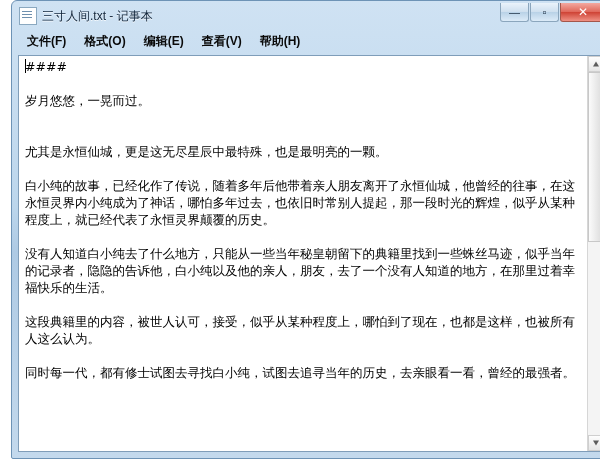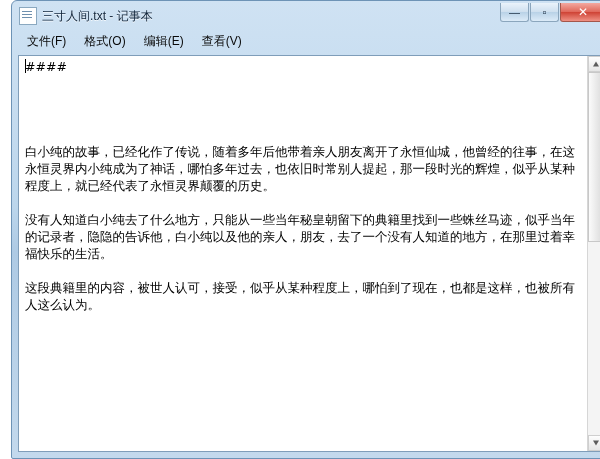--- a/index.html
+++ b/index.html
@@ -92,20 +92,21 @@
     height: 22px;
     display: flex;
     align-items: center;
     padding-left: 6px;
     font-size: 12px;
     color: #0a0a0a;
   }
   .menu-item {
     padding: 2px 9px 3px 9px;
     white-space: nowrap;
+    font-weight: bold;
   }
   
   .editor-frame {
     position: absolute;
     left: 6px;
     top: 54px;
     right: 6px;
     bottom: 6px;
     background: #ffffff;
     border: 1px solid #7f9db9;
@@ -204,36 +205,40 @@
         <span class="glyph">✕</span>
       </div>
     </div>
   </div>
 
   <div class="menubar">
     <div class="menu-item">文件(F)</div>
     <div class="menu-item">格式(O)</div>
     <div class="menu-item">编辑(E)</div>
     <div class="menu-item">查看(V)</div>
+    <div class="menu-item">帮助(H)</div>
   </div>
 
   <div class="editor-frame">
     <div class="text-area">
       <div class="caret"></div>
       <div class="line">####</div>
       <div class="line blank"></div>
-      <div class="line blank"></div>
-      <div class="line blank"></div>
+      <div class="line">岁月悠悠，一晃而过。</div>
+      <div class="line blank"></div>
+      <div class="line blank"></div>
+      <div class="line">尤其是永恒仙城，更是这无尽星辰中最特殊，也是最明亮的一颗。</div>
       <div class="line blank"></div>
       <div class="line">白小纯的故事，已经化作了传说，随着多年后他带着亲人朋友离开了永恒仙城，他曾经的往事，在这永恒灵界内小纯成为了神话，哪怕多年过去，也依旧时常别人提起，那一段时光的辉煌，似乎从某种程度上，就已经代表了永恒灵界颠覆的历史。</div>
       <div class="line blank"></div>
       <div class="line">没有人知道白小纯去了什么地方，只能从一些当年秘皇朝留下的典籍里找到一些蛛丝马迹，似乎当年的记录者，隐隐的告诉他，白小纯以及他的亲人，朋友，去了一个没有人知道的地方，在那里过着幸福快乐的生活。</div>
       <div class="line blank"></div>
       <div class="line">这段典籍里的内容，被世人认可，接受，似乎从某种程度上，哪怕到了现在，也都是这样，也被所有人这么认为。</div>
       <div class="line blank"></div>
+      <div class="line">同时每一代，都有修士试图去寻找白小纯，试图去追寻当年的历史，去亲眼看一看，曾经的最强者。</div>
       <div class="line blank"></div>
       <div class="line blank"></div>
 
     </div>
     <div class="vscroll">
       <div class="sb-btn">
         <span class="sb-arrow up"></span>
       </div>
       <div class="sb-track">
         <div class="sb-thumb"></div>

